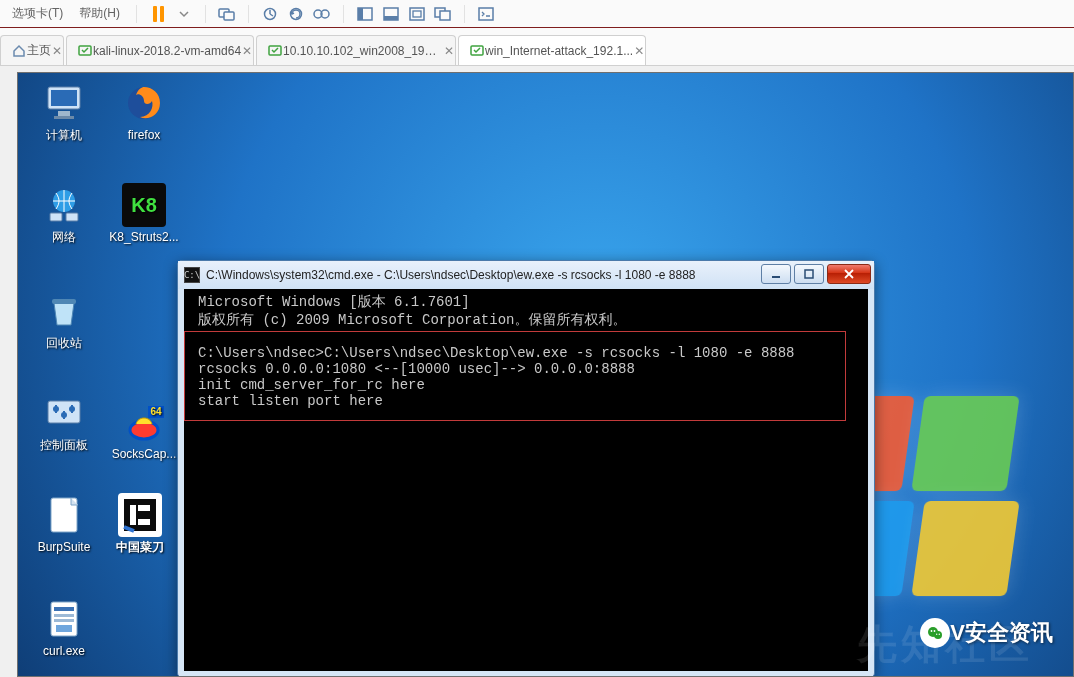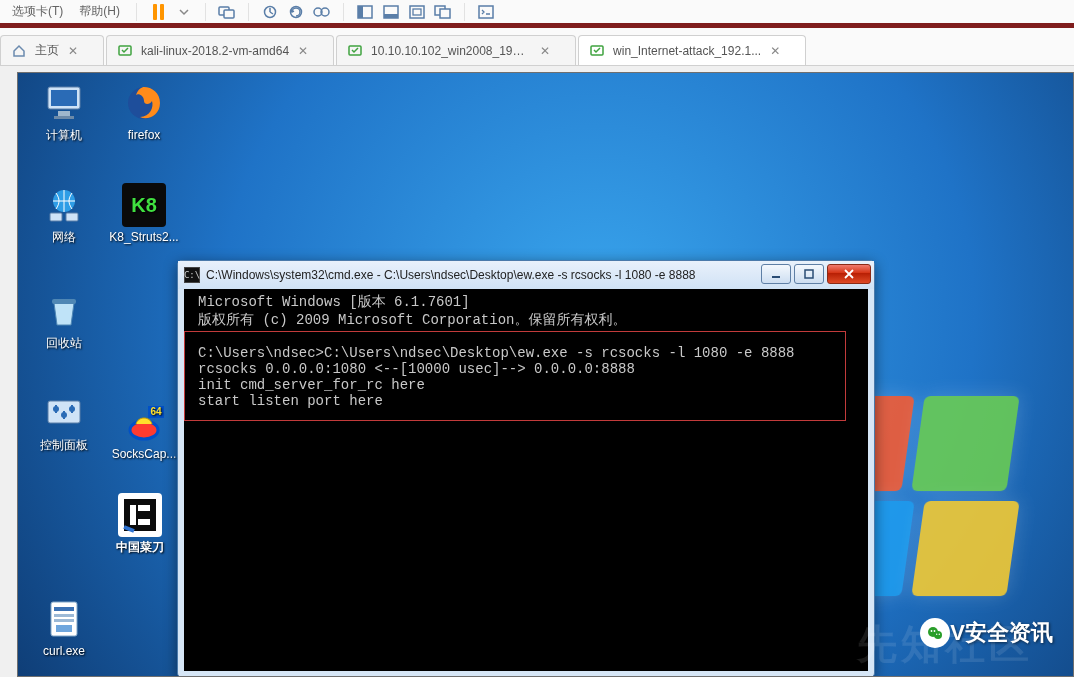--- a/index.html
+++ b/index.html
@@ -9,21 +9,21 @@
     background: #f0f0f0;
     width: 1074px; height: 677px;
     overflow: hidden;
     position: relative;
   }
 
   
   .vm-toolbar {
     height: 28px;
     background: #fafafa;
-    border-bottom: 5px solid #7f1d1d;
+    border-bottom: 1px solid #7f1d1d;
     display: flex;
     align-items: center;
     padding: 0 6px;
     gap: 4px;
   }
   .vm-toolbar .menu-txt { padding: 0 6px; color: #636363; cursor: default; }
   .vm-toolbar .vsep { width: 1px; height: 18px; background: #e2e2e2; margin: 0 6px; }
   .vm-toolbar .tool-btn {
     width: 22px; height: 22px;
     display: flex; align-items: center; justify-content: center;
@@ -38,31 +38,30 @@
   .vm-tabs {
     height: 38px;
     background: #fafafa;
     border-bottom: 1px solid #d0d0d0;
     display: flex;
     align-items: stretch;
     padding-top:7px;
   }
   .vm-tab {
     display: flex; align-items: center;
-    padding: 0 24px 0 10px;
+    padding: 0 0 0 10px;
     border: 1px solid #d0d0d0;
     border-bottom: none;
     border-top-left-radius: 4px; border-top-right-radius: 4px;
     background: #f5f5f5;
     margin-right: 2px;
     color: #545454;
     cursor: pointer;
     max-width: 250px;
     position: relative;
-    gap: 8px;
   }
   .vm-tab.active { background: #ffffff; }
   .vm-tab .tab-icon { width:16px; height:16px; display:flex; align-items:center; justify-content:center;}
   .vm-tab .tab-label { white-space: nowrap; overflow: hidden; text-overflow: ellipsis; max-width: 160px;}
   .vm-tab .tab-close {
     width: 12px; height: 12px; color:#888;
     display:flex; align-items:center; justify-content:center; cursor:pointer;
   }
 
   
@@ -402,20 +401,29 @@
           <ellipse cx="22" cy="30" rx="14" ry="9" fill="#ff3b30"></ellipse>
           <ellipse cx="22" cy="30" rx="14" ry="9" fill="none" stroke="#0050c8" stroke-width="3"></ellipse>
           <path d="M14 24c2-8 14-8 16 0" fill="#ffe02c" stroke="#c79a00"></path>
           <rect x="26" y="6" width="16" height="12" fill="#0050c8"></rect>
           <text x="34" y="15" fill="#ffe02c" font-size="10" font-weight="700" font-family="Arial" text-anchor="middle">64</text>
         </svg>
     </div>
     <div class="lbl">SocksCap...</div>
   </div>
 
+  <div class="desk-icon ic8">
+    <div class="img">
+      <svg width="44" height="44" viewBox="0 0 44 44">
+          <rect x="9" y="5" width="26" height="34" rx="2" fill="#fff" stroke="#7fa5c8"></rect>
+          <path d="M29 5v7h7" fill="#d2e1ef" stroke="#7fa5c8"></path>
+        </svg>
+    </div>
+    <div class="lbl">BurpSuite</div>
+  </div>
 
   <div class="desk-icon ic9">
     <div class="img" style="background:#fff">
       <svg width="40" height="40" viewBox="0 0 40 40">
           <rect x="4" y="4" width="32" height="32" fill="#0b0b0b"></rect>
           <rect x="10" y="10" width="6" height="20" fill="#fff"></rect>
           <rect x="18" y="10" width="12" height="6" fill="#fff"></rect>
           <rect x="18" y="24" width="12" height="6" fill="#fff"></rect>
           <path d="M4 32 L14 36" stroke="#2f73d1" stroke-width="4"></path>
         </svg>

